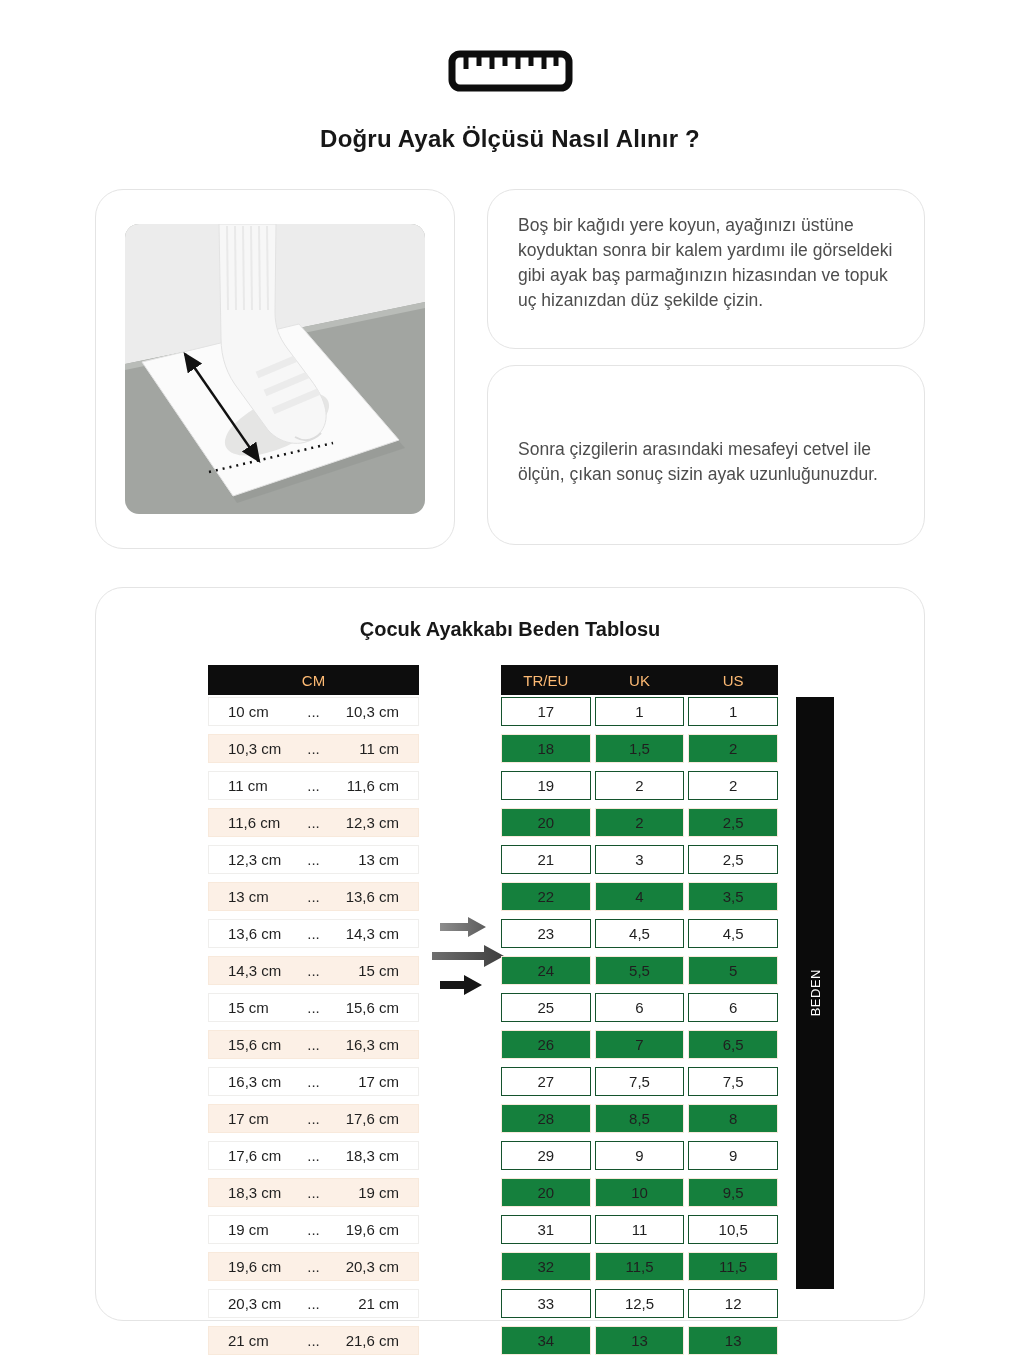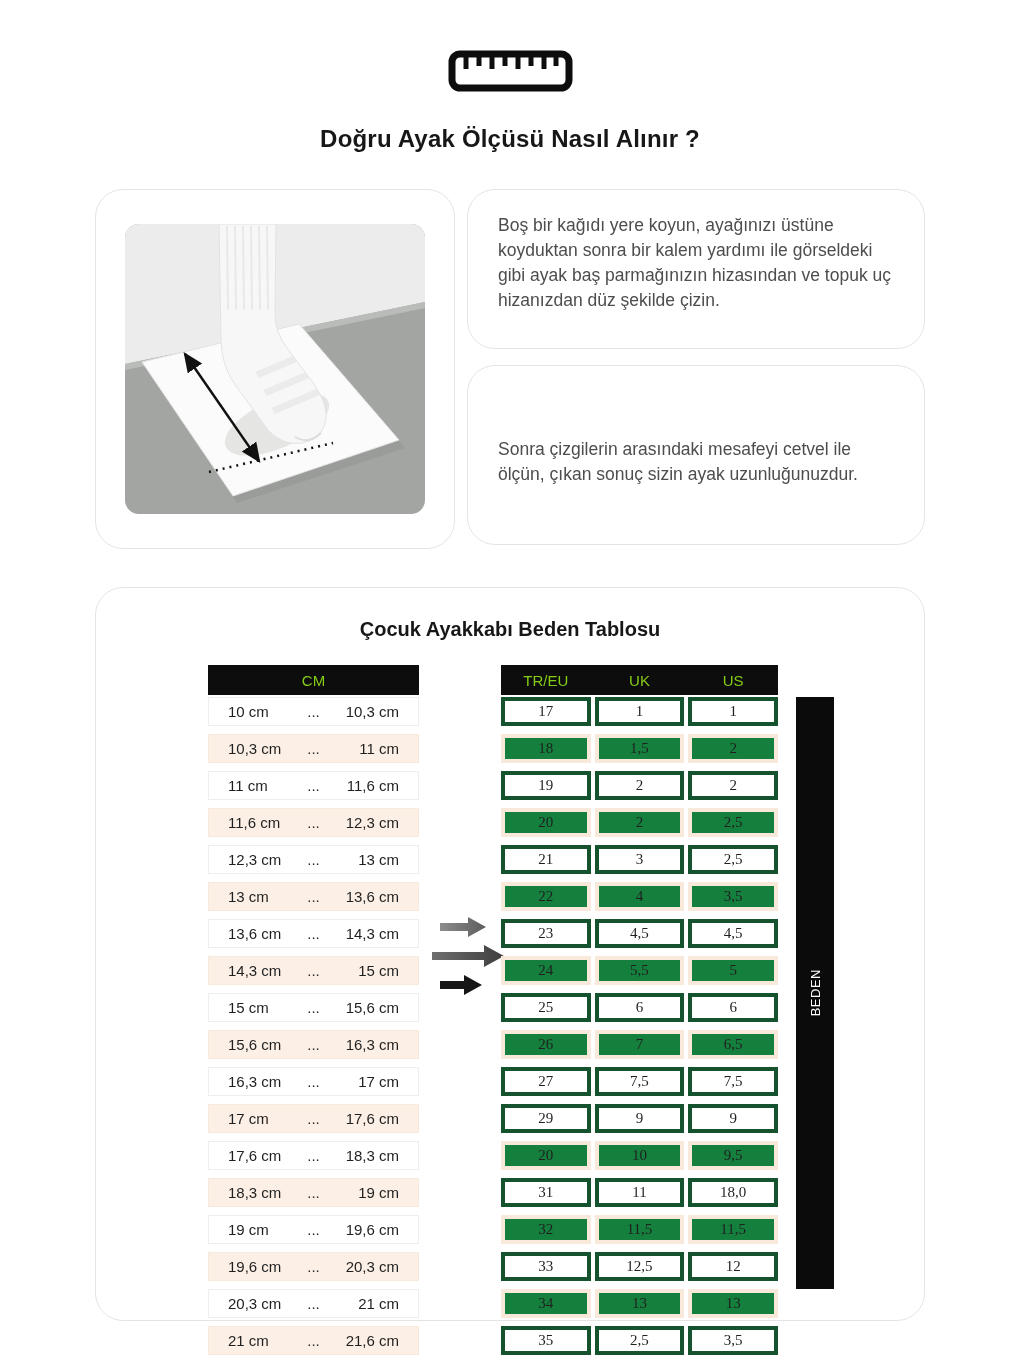--- a/index.html
+++ b/index.html
@@ -8,21 +8,21 @@
     width:1020px; height:1360px; margin:0 auto; position:relative;
     font-family:"Liberation Sans", sans-serif; color:#1c1c1c;
   }
   
   .ruler-wrap { display:flex; justify-content:center; padding-top:50px; }
   .page-title {
     text-align:center; font-size:24px; font-weight:700; letter-spacing:.2px;
     margin-top:33px; color:#171717;
   }
   
-  .section1 { width:830px; margin:36px auto 0; display:flex; gap:12px; }
+  .section1 { width:830px; margin:36px auto 0; display:flex; gap:32px; }
   .card {
     background:#fff; border:1.5px solid #e4e4e4; border-radius:28px;
   }
   .photo-card { width:360px; height:360px; display:flex; align-items:center; justify-content:center; }
   .photo-frame { width:300px; height:290px; border-radius:14px; overflow:hidden; }
   .photo-frame svg { display:block; }
   .right-col { flex:1; display:flex; flex-direction:column; gap:16px; }
   .text-box1 { height:160px; padding:23px 30px 0 30px; }
   .text-box2 { height:180px; padding:0 30px; display:flex; align-items:center; }
   .box-text { font-size:17.5px; line-height:25px; color:#4d4d4d; }
@@ -31,38 +31,38 @@
   .section2 {
     width:830px; height:734px; margin:38px auto 0;
     background:#fff; border:1.5px solid #e4e4e4; border-radius:28px;
     padding-top:30px; position:relative;
   }
   .section2-title { text-align:center; font-size:20px; font-weight:700; color:#171717; }
   .tables { position:relative; height:650px; margin-top:24px; }
   .cm-table   { position:absolute; left:112px; top:0; width:211px; }
   .size-table { position:absolute; left:405px; top:0; width:277px; }
   .thead {
-    background:#0d0d0d; color:#84cc16; height:30px; margin-bottom:2px;
+    background:#0d0d0d; color:#fdba74; height:30px; margin-bottom:2px;
     display:grid; place-items:center; font-size:15px;
   }
   .size-table .thead { grid-template-columns:1fr 1fr 1fr; column-gap:4px; }
   .tbody { display:flex; flex-direction:column; gap:8px; }
   .trow { height:29px; font-size:15px; color:#1f1f1f; }
   .cm-row {
     display:grid; grid-template-columns:1fr 34px 1fr; align-items:center;
     background:#fff; border:1px solid #efeeec;
   }
   .cm-row.alt { background:#fcf0e6; border-color:#f8e9db; }
   .cm-row .from { text-align:left;  padding-left:19px; }
   .cm-row .dots { text-align:center; color:#2a2a2a; }
   .cm-row .to   { text-align:right; padding-right:19px; }
   .size-row { display:grid; grid-template-columns:1fr 1fr 1fr; column-gap:4px; }
   .size-row .cell {
-    background:#fff; border:4px solid #14532d;
-    display:flex; align-items:center; justify-content:center; height:29px;font-family:Liberation Serif, serif;
+    background:#fff; border:1px solid #14532d;
+    display:flex; align-items:center; justify-content:center; height:29px;
   }
   .size-row.alt .cell { background:#15803d; border-color:#f8e9db; }
   .arrows-wrap { position:absolute; left:336px; top:252px; width:72px; height:78px; }
   .beden-bar {
     position:absolute; left:700px; top:32px; width:38px; height:592px;
     background:#0b0b0b; display:flex; align-items:center; justify-content:center;
   }
   .beden-bar span {
     color:#fff; font-size:13px; letter-spacing:.5px;
     writing-mode:vertical-rl; transform:rotate(180deg);
@@ -325,34 +325,39 @@
           <div class="trow size-row alt">
             <span class="cell">26</span>
             <span class="cell">7</span>
             <span class="cell">6,5</span>
           </div>
           <div class="trow size-row">
             <span class="cell">27</span>
             <span class="cell">7,5</span>
             <span class="cell">7,5</span>
           </div>
+          <div class="trow size-row alt">
+            <span class="cell">28</span>
+            <span class="cell">8,5</span>
+            <span class="cell">8</span>
+          </div>
           <div class="trow size-row">
             <span class="cell">29</span>
             <span class="cell">9</span>
             <span class="cell">9</span>
           </div>
           <div class="trow size-row alt">
             <span class="cell">20</span>
             <span class="cell">10</span>
             <span class="cell">9,5</span>
           </div>
           <div class="trow size-row">
             <span class="cell">31</span>
             <span class="cell">11</span>
-            <span class="cell">18,0</span>
+            <span class="cell">10,5</span>
           </div>
           <div class="trow size-row alt">
             <span class="cell">32</span>
             <span class="cell">11,5</span>
             <span class="cell">11,5</span>
           </div>
           <div class="trow size-row">
             <span class="cell">33</span>
             <span class="cell">12,5</span>
             <span class="cell">12</span>

